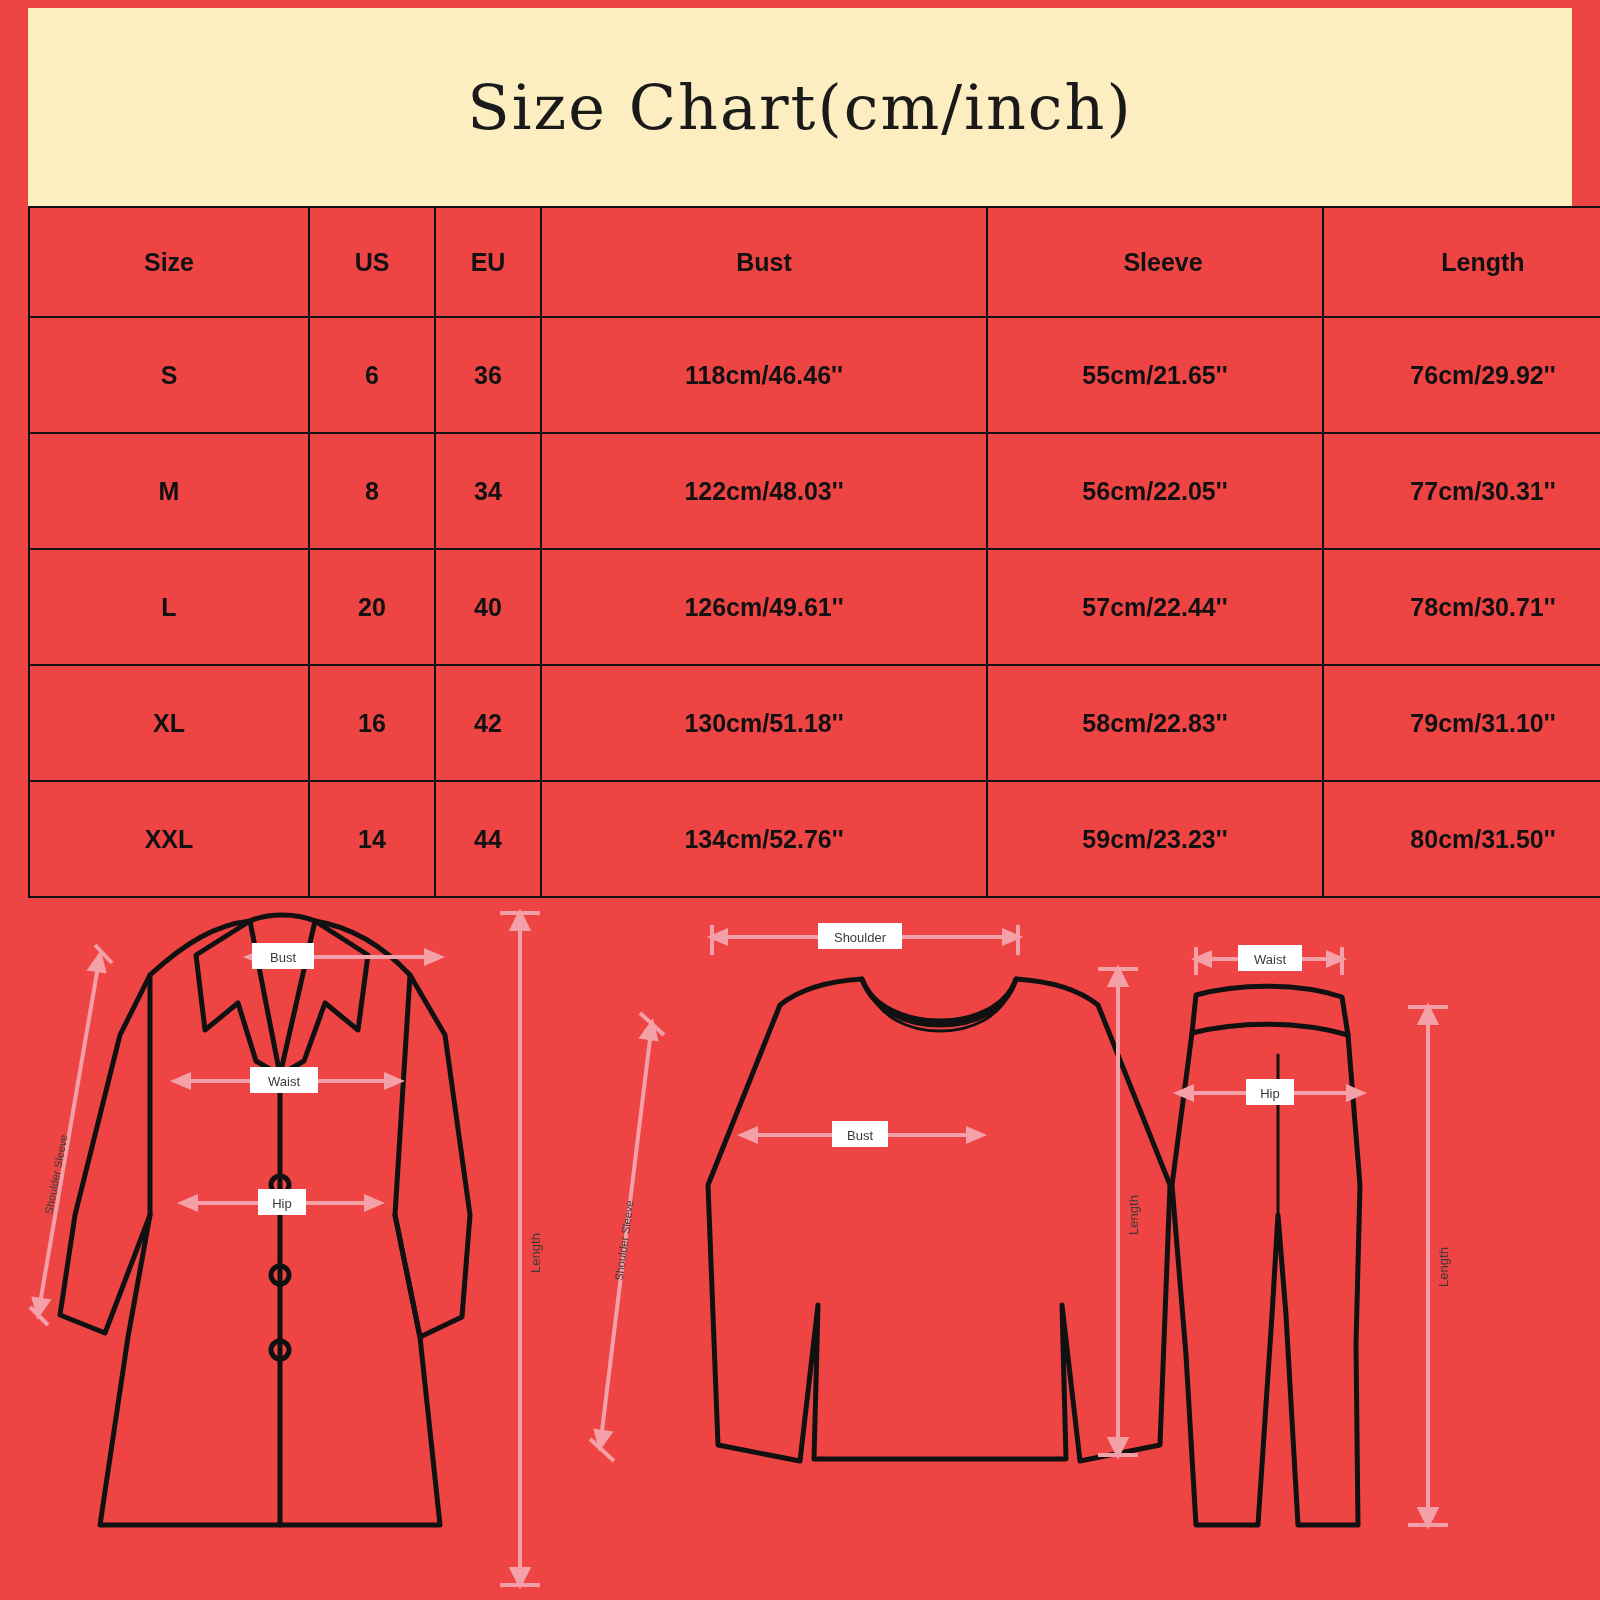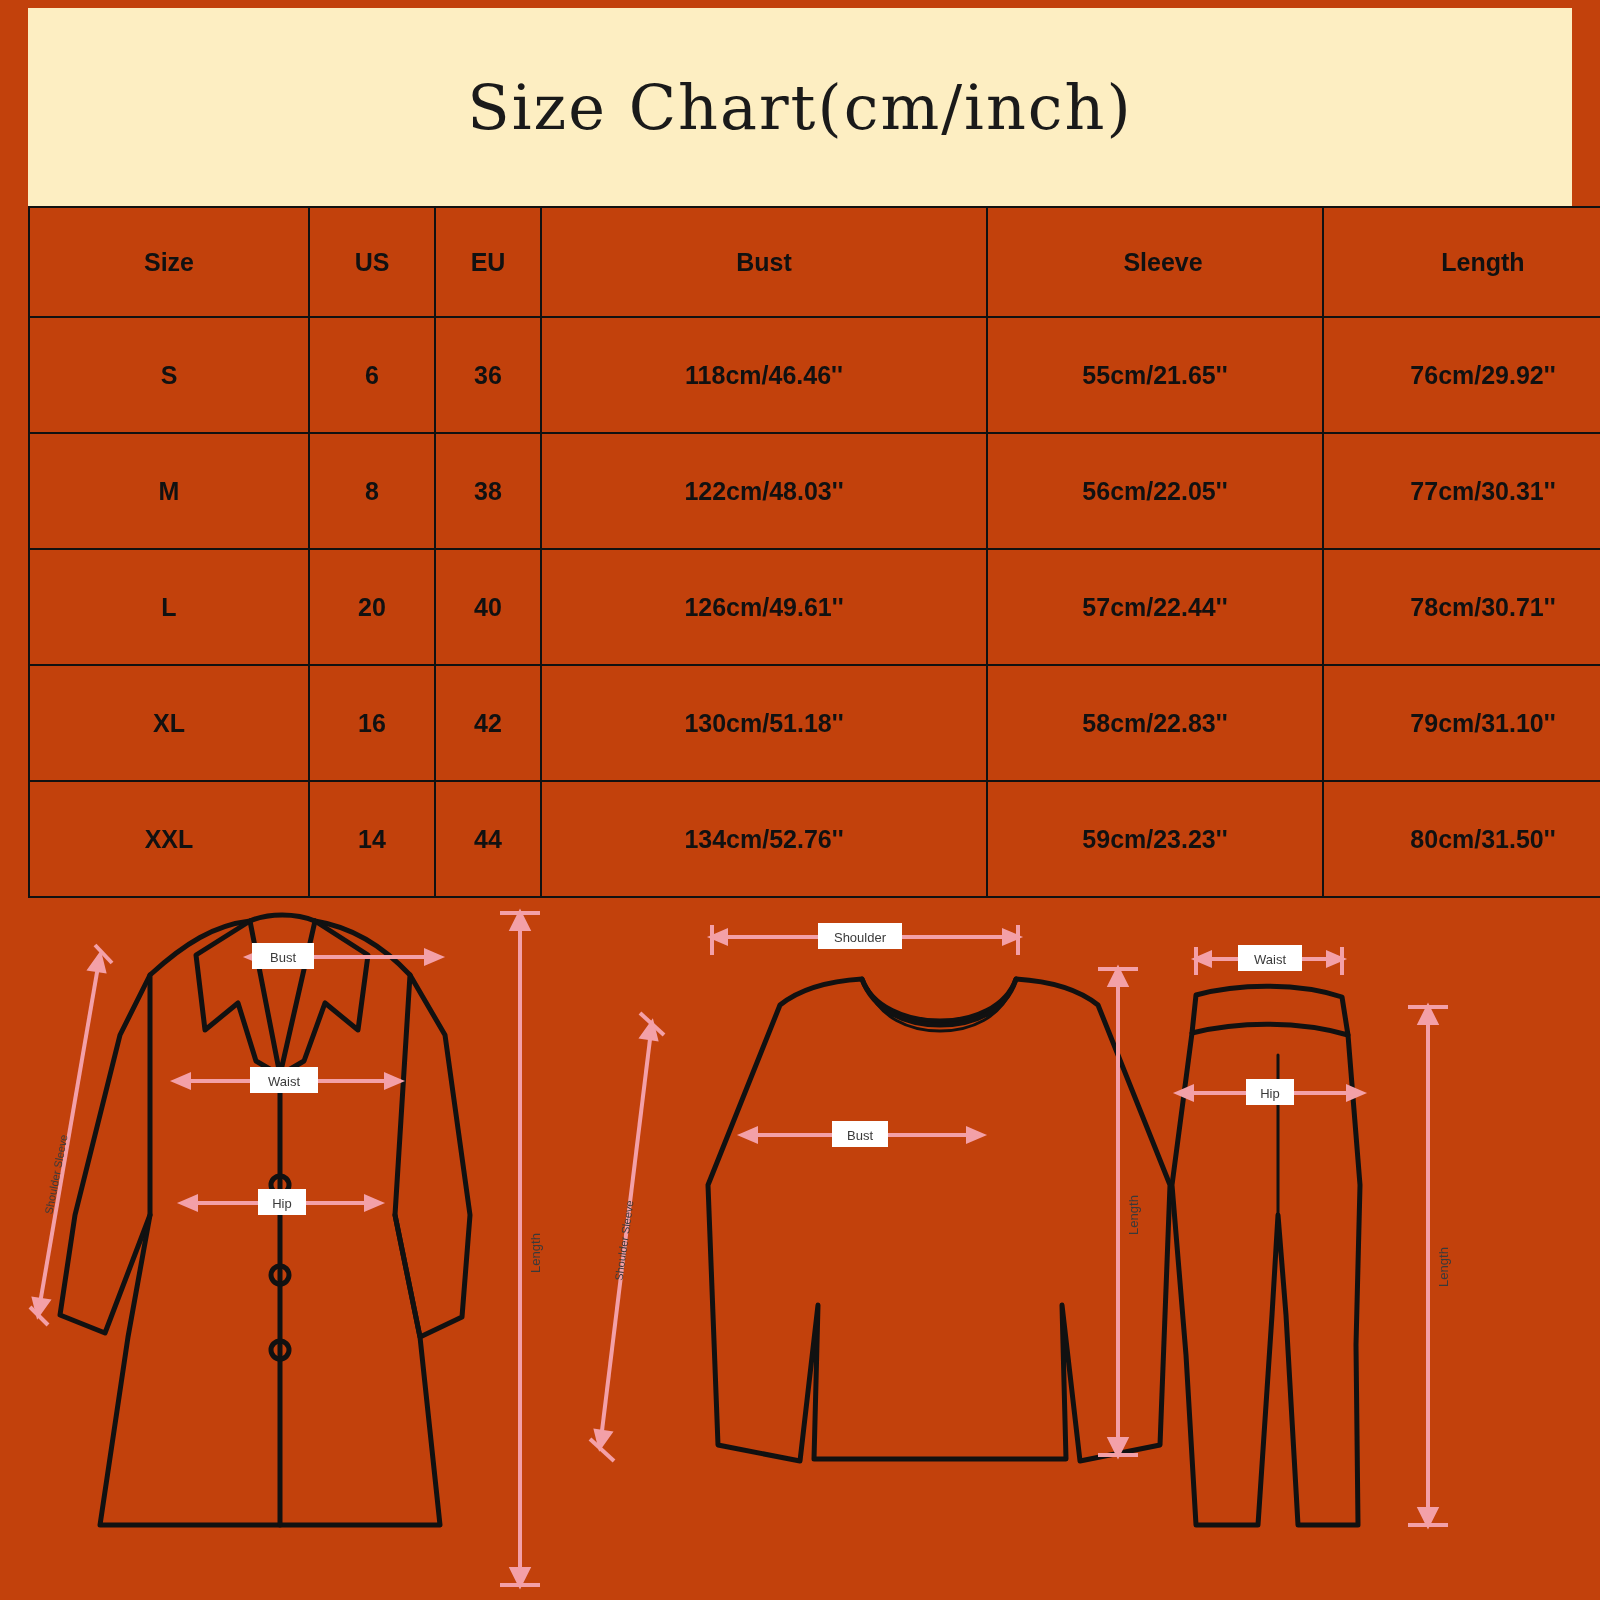--- a/index.html
+++ b/index.html
@@ -10,21 +10,21 @@
   body {
     width: 1600px;
     height: 1600px;
     font-family: "Liberation Sans", sans-serif;
     overflow: hidden;
   }
   .page {
     width: 1600px;
     height: 1600px;
     position: relative;
-    background: #c2410c;
+    background: #ef4444;
   }
 
   
   .title-banner {
     position: absolute;
     left: 28px;
     top: 8px;
     width: 1544px;
     height: 198px;
     background: #fdeec2;
@@ -122,21 +122,21 @@
         <td>S</td>
         <td>6</td>
         <td>36</td>
         <td>118cm/46.46''</td>
         <td>55cm/21.65''</td>
         <td>76cm/29.92''</td>
       </tr>
       <tr>
         <td>M</td>
         <td>8</td>
-        <td>38</td>
+        <td>34</td>
         <td>122cm/48.03''</td>
         <td>56cm/22.05''</td>
         <td>77cm/30.31''</td>
       </tr>
       <tr>
         <td>L</td>
         <td>20</td>
         <td>40</td>
         <td>126cm/49.61''</td>
         <td>57cm/22.44''</td>

